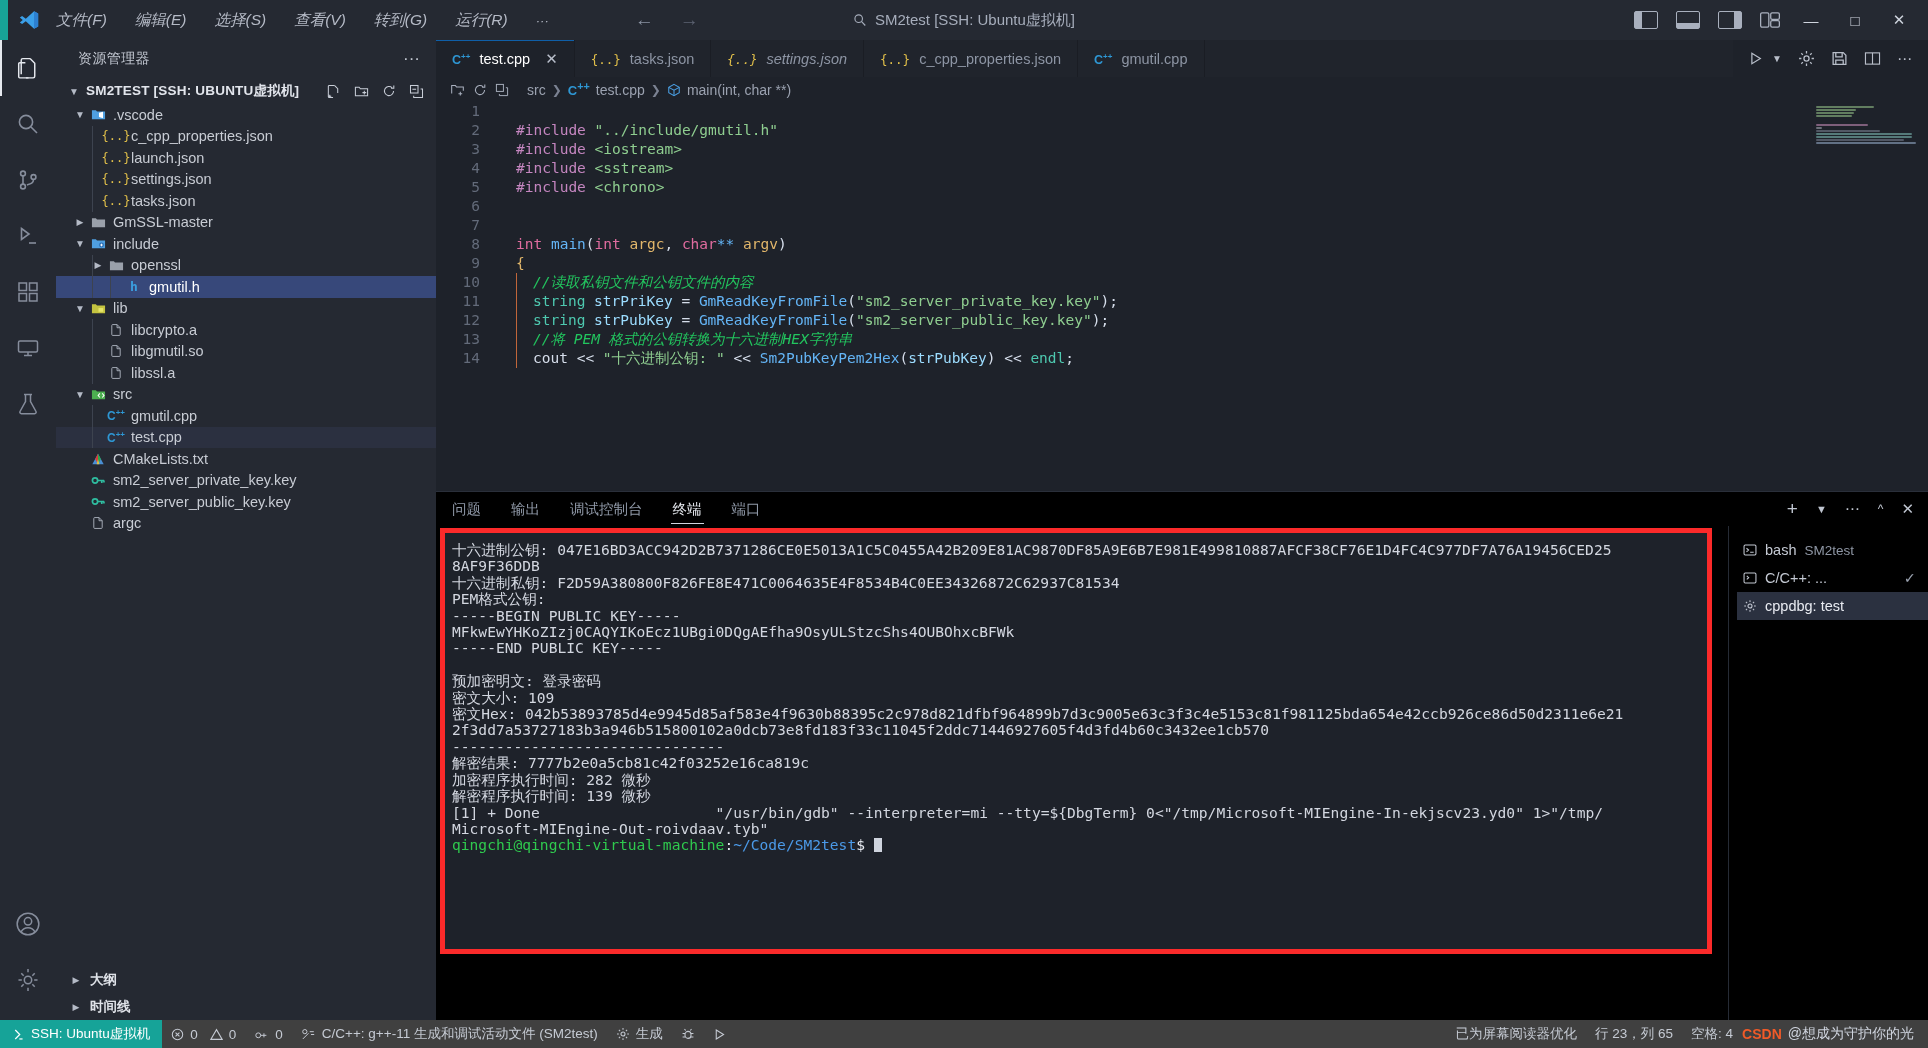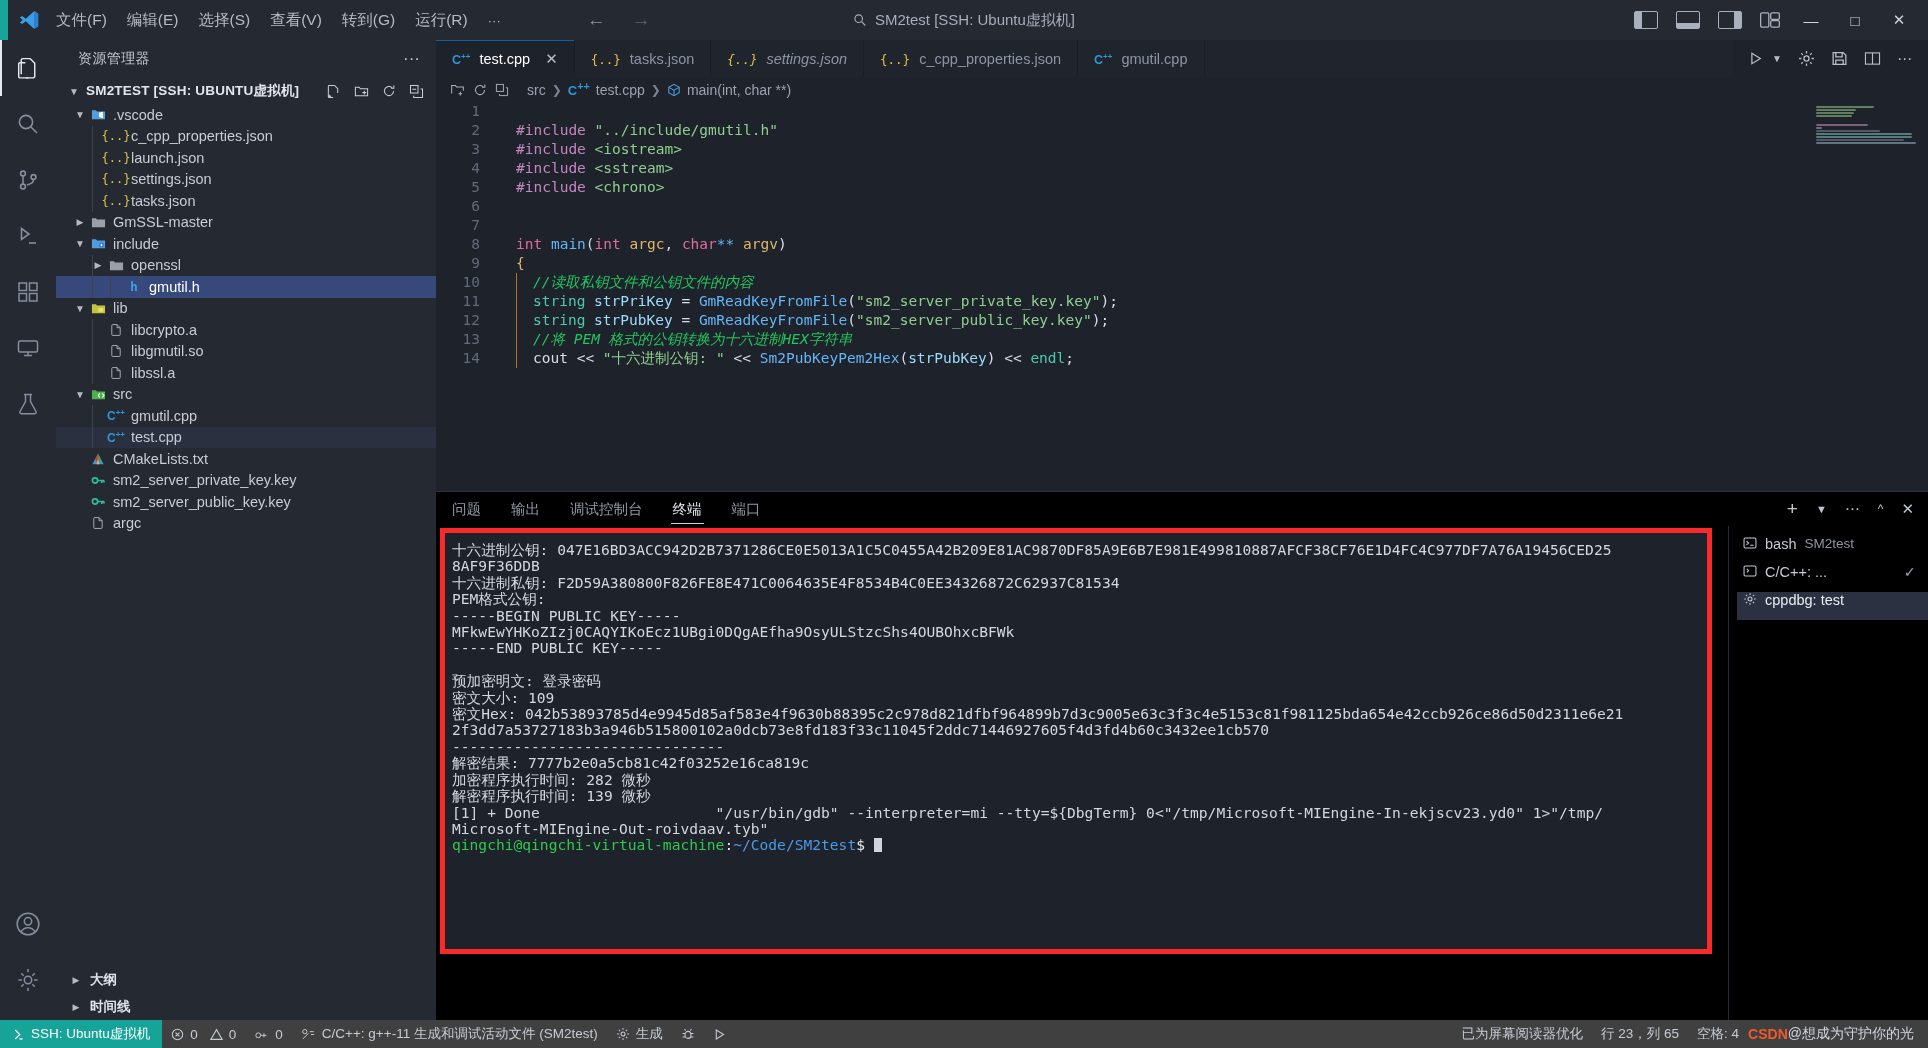--- a/index.html
+++ b/index.html
@@ -5,21 +5,21 @@
   html,body{margin:0;padding:0;background:#1e1e1e;}
   body{width:1928px;height:1048px;overflow:hidden;
        font-family:"Liberation Sans","DejaVu Sans",sans-serif;
        font-size:15px;color:#cccccc;-webkit-font-smoothing:antialiased;}
   .app{width:1928px;height:1048px;display:flex;flex-direction:column;background:#1e1e1e;position:relative;}
 
   
   .titlebar{height:40px;background:#252932;display:flex;align-items:center;flex:0 0 40px;position:relative;}
   .tb-accent{width:8px;height:40px;background:#18a497;flex:0 0 8px;}
   .tb-logo{width:42px;display:flex;align-items:center;justify-content:center;}
-  .tb-menu{display:flex;align-items:center;gap:20px;padding-left:6px;}
+  .tb-menu{display:flex;align-items:center;gap:28px;padding-left:6px;font-style:italic;}
   .tb-menu span{color:#b5bac6;font-size:15.5px;white-space:nowrap;cursor:default;}
   .tb-nav{display:flex;align-items:center;gap:26px;margin-left:86px;color:#8b93a3;font-size:19px;}
   .tb-center{position:absolute;left:0;right:0;top:0;height:40px;display:flex;align-items:center;justify-content:center;pointer-events:none;}
   .tb-center .pill{display:flex;align-items:center;gap:8px;color:#a6adbb;font-size:15px;pointer-events:auto;}
   .tb-right{margin-left:auto;display:flex;align-items:center;gap:18px;padding-right:16px;}
   .layout-ico{width:22px;height:16px;border:1.6px solid #a9b0be;border-radius:2px;position:relative;}
   .layout-ico::after{content:"";position:absolute;background:#a9b0be;}
   .li-left::after{left:0;top:0;bottom:0;width:7px;}
   .li-bottom::after{left:0;right:0;bottom:0;height:5px;}
   .li-right::after{right:0;top:0;bottom:0;width:7px;}
@@ -100,31 +100,31 @@
   .term-outer{flex:1;min-width:0;position:relative;padding:2px 0 0 2px;}
   .term-box{position:absolute;left:4px;top:2px;right:16px;bottom:66px;border:5px solid #fb2a2a;background:#1e222a;box-sizing:border-box;}
   .term{position:absolute;left:3px;right:3px;top:3px;bottom:3px;overflow:hidden;padding:6px 0 0 4px;box-sizing:border-box;}
   .tline{font-family:"DejaVu Sans Mono","Liberation Mono",monospace;font-size:14.6px;line-height:16.4px;color:#d3d7e0;white-space:pre;}
   .t-green{color:#2fca4e;}
   .t-blue{color:#4b9ae8;}
   .t-white{color:#e8ebf1;}
   .cursorblk{display:inline-block;width:8px;height:14px;background:#cfd4de;vertical-align:-2px;}
 
   .term-side{width:200px;flex:0 0 200px;padding:10px 0 0 8px;box-sizing:border-box;border-left:1px solid #262b35;}
-  .tside-row{height:28px;display:flex;align-items:flex-start;gap:8px;font-size:14.5px;color:#c4c9d3;padding-left:6px;}
+  .tside-row{height:28px;display:flex;align-items:center;gap:8px;font-size:14.5px;color:#c4c9d3;padding-left:6px;}
   .tside-row.sel{background:#2b3140;color:#e9ecf2;}
   .tside-row .sub{color:#8e96a4;font-size:13.5px;}
   .tside-row .chk{margin-left:auto;padding-right:12px;color:#9aa2b0;}
 
   
   .status{height:28px;flex:0 0 28px;background:#404040;display:flex;align-items:center;font-size:13.5px;color:#c5cad3;}
   .remote{background:#16a398;color:#ffffff;height:28px;display:flex;align-items:center;gap:6px;padding:0 12px;font-size:13.5px;}
   .st{display:flex;align-items:center;gap:6px;padding:0 9px;height:28px;white-space:nowrap;}
   .st-right{margin-left:auto;display:flex;align-items:center;}
-  .csdn{color:#cfd4de;font-size:14px;padding-right:14px;display:flex;gap:0;align-items:center;}
+  .csdn{color:#cfd4de;font-size:14px;padding-right:14px;display:flex;gap:6px;align-items:center;}
   .csdn .brand{color:#f05a28;font-weight:bold;}
 
   svg{display:block;}
 </style>
 </head>
 <body>
 
 <div class="app">
 
   <div class="titlebar">

